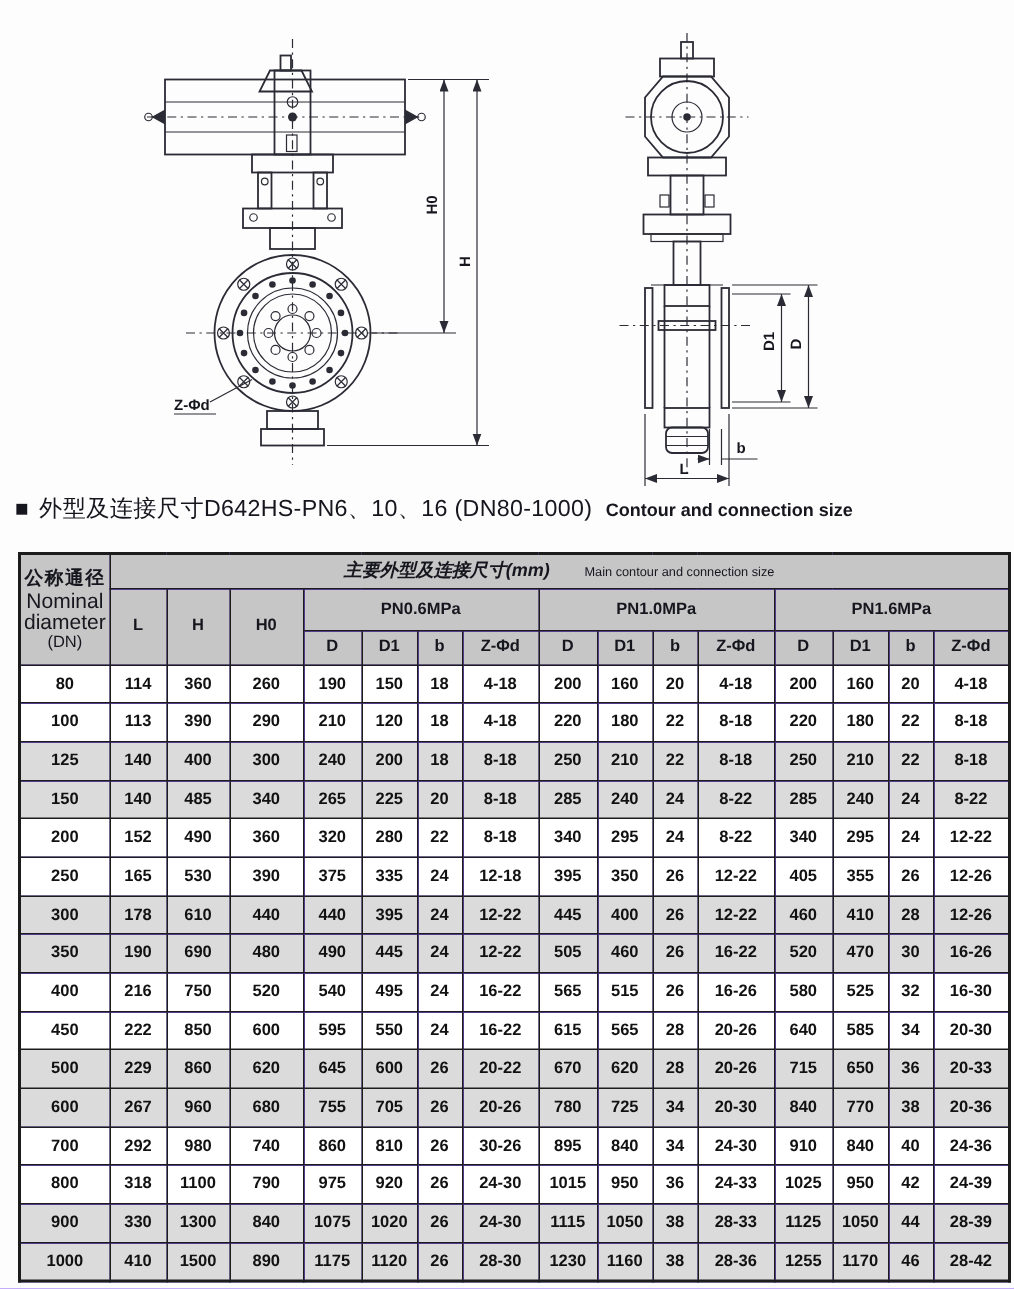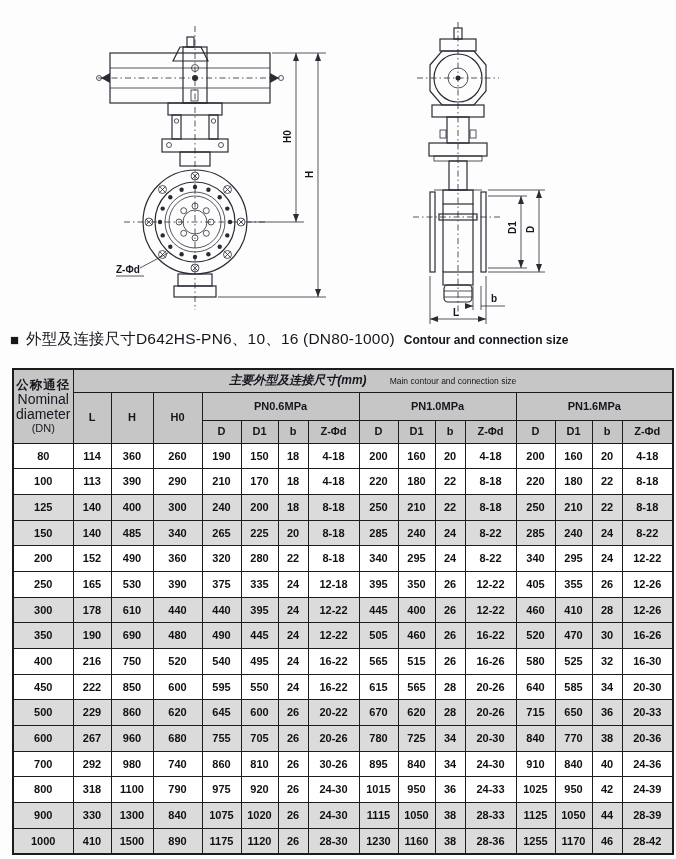--- a/index.html
+++ b/index.html
@@ -341,21 +341,21 @@
           <td>160</td>
           <td>20</td>
           <td>4-18</td>
         </tr>
         <tr>
           <td>100</td>
           <td>113</td>
           <td>390</td>
           <td>290</td>
           <td>210</td>
-          <td>170</td>
+          <td>120</td>
           <td>18</td>
           <td>4-18</td>
           <td>220</td>
           <td>180</td>
           <td>22</td>
           <td>8-18</td>
           <td>220</td>
           <td>180</td>
           <td>22</td>
           <td>8-18</td>

